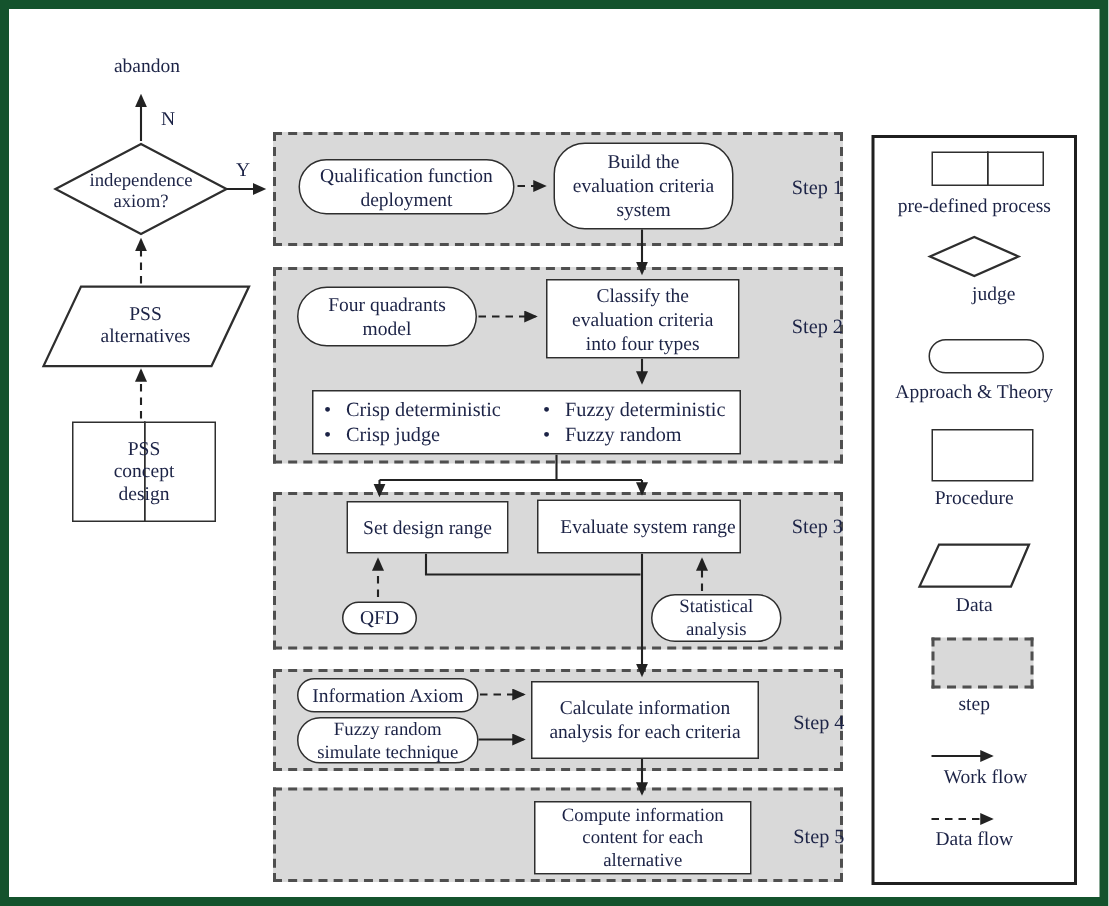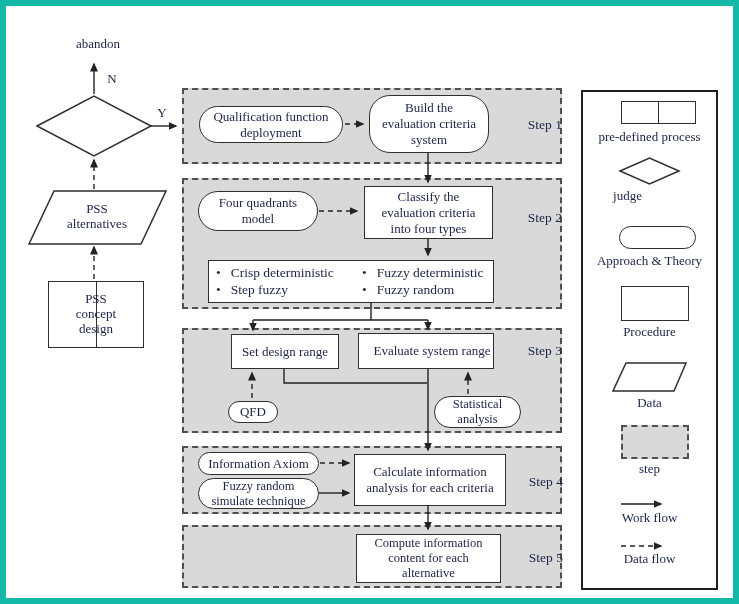--- a/index.html
+++ b/index.html
@@ -1,18 +1,18 @@
 <!DOCTYPE html>
 <html><head>
 <meta charset="utf-8">
 <style>
   html,body{margin:0;padding:0;background:#fff;}
   .frame{
     position:relative;width:739px;height:604px;box-sizing:border-box;
-    border:6px solid #14b8a6;background:#fff;overflow:hidden;
+    border:6px solid #14532d;background:#fff;overflow:hidden;
     font-family:"Liberation Serif","DejaVu Serif",serif;color:#1c2346;
   }
   .panel{position:absolute;background:#d9d9d9;border:2px dashed #4f4f4f;box-sizing:border-box;z-index:1;}
   svg.overlay{position:absolute;left:0;top:0;z-index:2;pointer-events:none;}
   .rect,.stadium,.predef{
     position:absolute;background:#fff;border:1.5px solid #2e2e2e;box-sizing:border-box;
     display:flex;align-items:center;justify-content:center;text-align:center;z-index:3;
   }
   .stadium{border-radius:999px;}
   .swatch{position:absolute;background:#d9d9d9;border:2px dashed #4f4f4f;box-sizing:border-box;z-index:3;}
@@ -76,20 +76,22 @@
       <line x1="246" y1="392" x2="246" y2="367" marker-end="url(#ah)"></line>
       <line x1="462" y1="388" x2="462" y2="367" marker-end="url(#ah)"></line>
       <line x1="314" y1="457" x2="343" y2="457" marker-end="url(#ah)"></line>
       <line x1="615" y1="540" x2="655" y2="540" marker-end="url(#ah)"></line>
     </g>
   </svg>
 
   <div class="lbl fs13" style="left:57px;top:31px;width:70px;">abandon</div>
   <div class="lbl fs13" style="left:96px;top:66px;width:20px;">N</div>
   <div class="lbl fs13" style="left:148px;top:100px;width:16px;">Y</div>
+  <div class="lbl fs12 pre" style="left:38px;top:107px;width:100px;">independence
+axiom?</div>
   <div class="lbl fs13 pre" style="left:51px;top:196px;width:80px;">PSS
 alternatives</div>
   <div class="predef" style="left:42px;top:275px;width:96px;height:67px;">
     <style></style>
   </div>
   <div class="lbl fs13 pre" style="left:42px;top:286px;width:96px;">PSS
 concept
 design</div>
 
   <div class="stadium fs13 pre" style="left:193px;top:100px;width:144px;height:37px;">Qualification function
@@ -101,21 +103,21 @@
 
   <div class="stadium fs13 pre" style="left:192px;top:185px;width:120px;height:40px;">Four quadrants
 model</div>
   <div class="rect fs13 pre" style="left:358px;top:180px;width:129px;height:53px;">Classify the
 evaluation criteria
 into four types</div>
   <div class="lbl steplbl" style="left:496px;top:204px;width:60px;">Step 2</div>
   <div class="bulletbox" style="left:202px;top:254px;width:286px;height:43px;">
     <span class="bullet-item">Crisp deterministic</span>
     <span class="bullet-item">Fuzzy deterministic</span>
-    <span class="bullet-item">Step fuzzy</span>
+    <span class="bullet-item">Crisp judge</span>
     <span class="bullet-item">Fuzzy random</span>
   </div>
 
   <div class="rect fs13" style="left:225px;top:328px;width:108px;height:35px;">Set design range</div>
   <div class="rect fs13" style="left:352px;top:327px;width:136px;height:36px;padding-left:12px;">Evaluate system range</div>
   <div class="lbl steplbl" style="left:496px;top:337px;width:60px;">Step 3</div>
   <div class="stadium fs13" style="left:222px;top:395px;width:50px;height:22px;">QFD</div>
   <div class="stadium fs13" style="left:192px;top:446px;width:121px;height:23px;">Information Axiom</div>
 
   <div class="stadium fs12 pre" style="left:428px;top:390px;width:87px;height:32px;">Statistical
@@ -126,24 +128,24 @@
 analysis for each criteria</div>
   <div class="lbl steplbl" style="left:497px;top:468px;width:60px;">Step 4</div>
 
   <div class="rect fs12 pre" style="left:350px;top:528px;width:145px;height:49px;">Compute information
 content for each
 alternative</div>
   <div class="lbl steplbl" style="left:497px;top:544px;width:60px;">Step 5</div>
 
   <div class="predef" style="left:615px;top:95px;width:75px;height:23px;"></div>
   <div class="lbl fs13" style="left:575px;top:124px;width:137px;">pre-defined process</div>
-  <div class="lbl fs13" style="left:553px;top:183px;width:137px;font-family:Liberation Serif, serif;">judge</div>
+  <div class="lbl fs13" style="left:588px;top:183px;width:137px;font-family:Liberation Serif, serif;">judge</div>
   <div class="stadium fs13" style="left:613px;top:220px;width:77px;height:23px;"></div>
   <div class="lbl fs13" style="left:575px;top:248px;width:137px;">Approach &amp; Theory</div>
   <div class="rect" style="left:615px;top:280px;width:68px;height:35px;"></div>
   <div class="lbl fs13" style="left:575px;top:319px;width:137px;">Procedure</div>
   <div class="lbl fs13" style="left:575px;top:390px;width:137px;">Data</div>
   <div class="swatch" style="left:615px;top:419px;width:68px;height:34px;"></div>
   <div class="lbl fs13" style="left:575px;top:456px;width:137px;">step</div>
-  <div class="lbl fs13" style="left:575px;top:505px;width:137px;">Work flow</div>
+  <div class="lbl fs13" style="left:575px;top:505px;width:152px;">Work flow</div>
   <div class="lbl fs13" style="left:575px;top:546px;width:137px;">Data flow</div>
 
 </div>
 
 </body></html>

